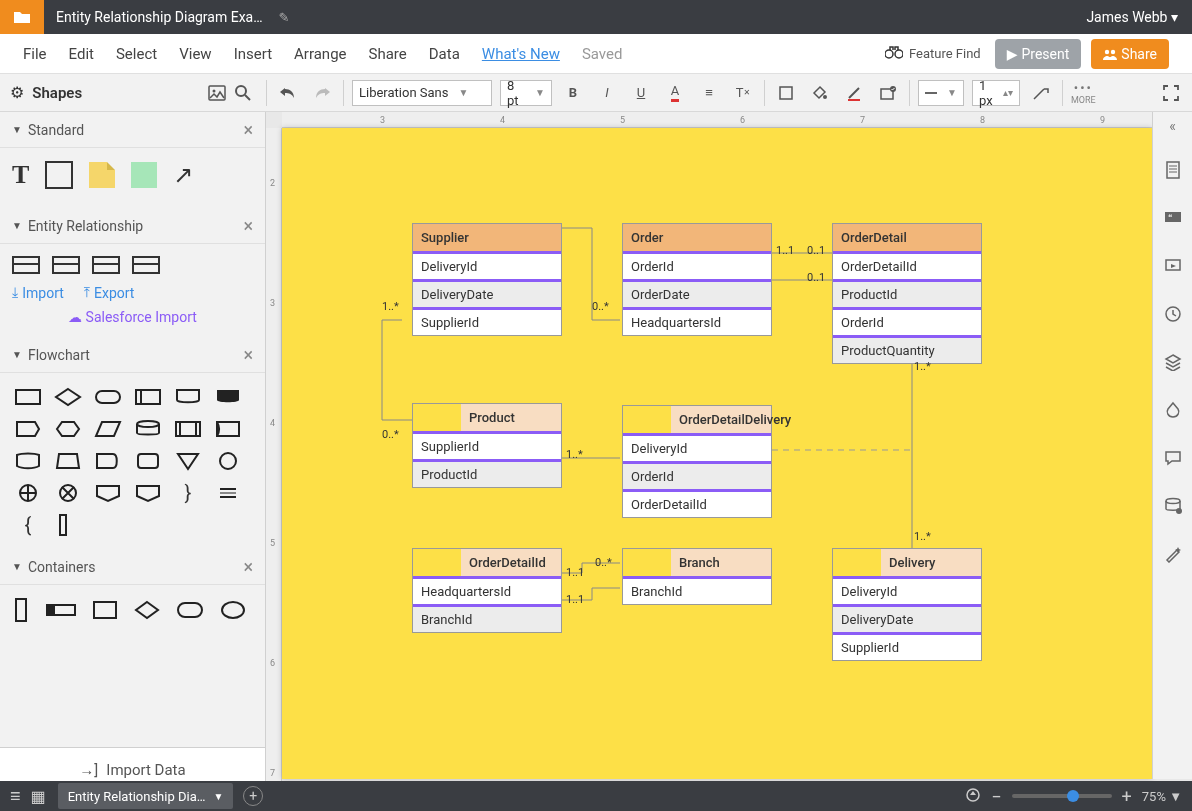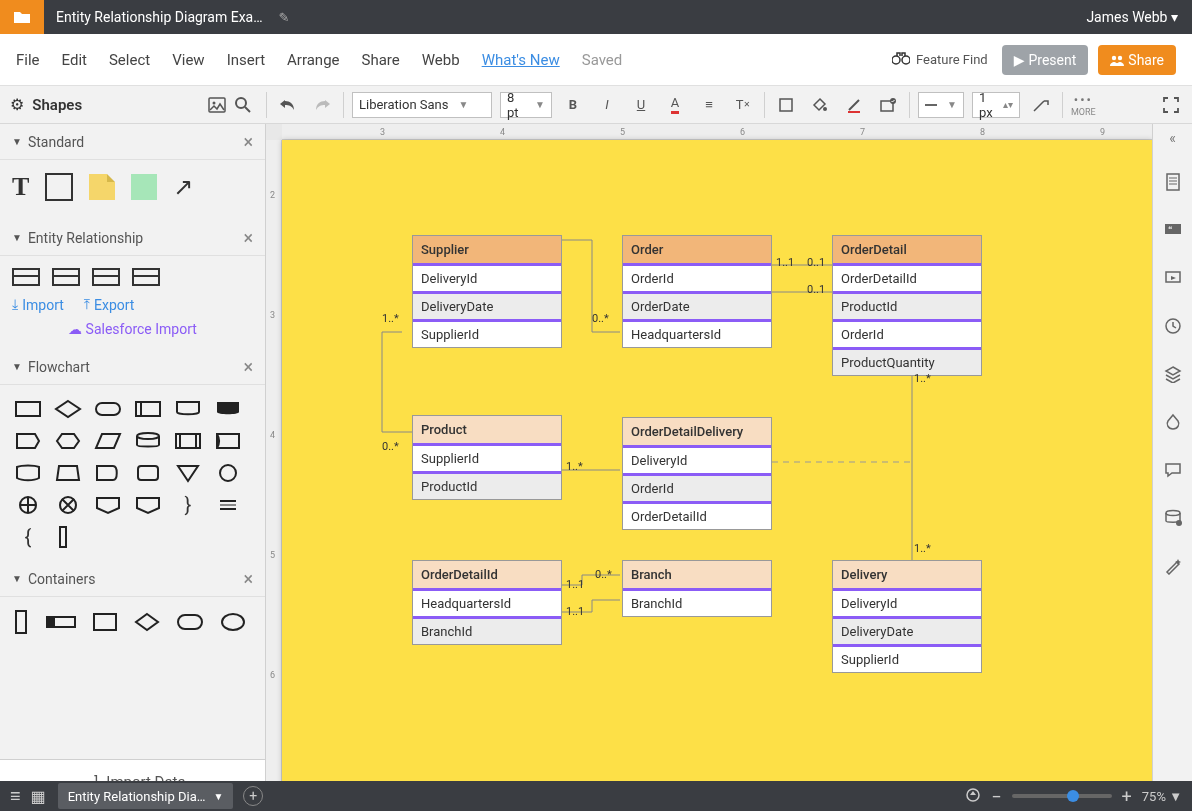--- a/index.html
+++ b/index.html
@@ -3,21 +3,21 @@
 <meta charset="utf-8">
 <style>
 * { box-sizing: border-box; margin: 0; padding: 0; }
 body { font-family: -apple-system, "Segoe UI", Roboto, Arial, sans-serif; font-size: 13px; color: #333; background: #fff; overflow: hidden; width: 1192px; height: 811px; position: relative; }
 .titlebar { background: #3a3d42; height: 34px; display: flex; align-items: center; color: #fff; }
 .titlebar .folder-icon { width: 44px; height: 34px; background: #f08c1e; display: flex; align-items: center; justify-content: center; }
 .titlebar .doc-title { padding: 0 12px; font-size: 14px; }
 .titlebar .pencil { color: #aaa; margin-left: 4px; }
 .titlebar .spacer { flex: 1; }
 .titlebar .user { padding: 0 14px; font-size: 14px; }
-.menubar { height: 52px; display: flex; align-items: center; padding: 0 16px; border-bottom: 1px solid #e0e0e0; }
+.menubar { height: 40px; display: flex; align-items: center; padding: 0 23px; border-bottom: 1px solid #e0e0e0; }
 .menubar .menu-item { margin-right: 22px; font-size: 15px; color: #444; cursor: pointer; }
 .menubar .link-blue { color: #3b8de3; text-decoration: underline; }
 .menubar .muted { color: #999; }
 .menubar .spacer { flex: 1; }
 .menubar .find { display: flex; align-items: center; color: #555; margin-right: 14px; }
 .menubar .find .icon { margin-right: 6px; }
 .btn { height: 30px; border-radius: 4px; display: inline-flex; align-items: center; padding: 0 12px; font-size: 14px; color: #fff; cursor: pointer; }
 .btn-present { background: #9ea3a8; margin-right: 10px; }
 .btn-share { background: #f08c1e; }
 .toolbar { height: 38px; background: #f2f2f2; border-bottom: 1px solid #d8d8d8; display: flex; align-items: center; }
@@ -52,21 +52,21 @@
 .flow-grid { display: grid; grid-template-columns: repeat(6, 32px); gap: 8px; }
 .flow-grid .fs { width: 32px; height: 24px; display: flex; align-items: center; justify-content: center; }
 .import-data { height: 44px; background: #fff; border-top: 1px solid #d0d0d0; display: flex; align-items: center; justify-content: center; gap: 8px; font-size: 15px; color: #555; }
 .canvas-wrap { flex: 1; position: relative; background: #e8e8e8; display:flex; }
 .ruler-h { position: absolute; top: 0; left: 16px; right: 40px; height: 16px; background: #eee; border-bottom: 1px solid #ccc; font-size:9px; color:#888;}
 .ruler-v { position: absolute; top: 16px; left: 0; bottom: 0; width: 16px; background: #eee; border-right: 1px solid #ccc; font-size:9px; color:#888;}
 .canvas { position: absolute; left: 16px; top: 16px; right: 40px; bottom: 12px; background: #fde047; box-shadow: 0 0 6px rgba(0,0,0,0.2); }
 .entity { position: absolute; border: 1px solid #999; font-size: 13px; }
 .entity-header { padding: 6px 8px; font-weight: 500; }
 .entity-header.orange { background: #f2b679; }
-.entity-header.peach { background: #f8ddc2; }
+.entity-header.peach { background: #f8ddc2; margin-left: 48px; }
 .entity-row { padding: 5px 8px; border-top: 3px solid #8b5cf6; background:#fff;}
 .entity-row.alt { background: #ececec; }
 .rel-label { position: absolute; font-size: 11px; color: #333; }
 .sidebar-right { position:absolute; right:0; top:0; bottom:12px; width: 40px; background: #f2f2f2; border-left: 1px solid #d0d0d0; display: flex; flex-direction: column; align-items: center; padding-top: 6px; gap: 24px; }
 .sidebar-right .collapse { font-size: 14px; color: #777; }
 .sidebar-right .ric { width: 24px; height: 24px; display: flex; align-items: center; justify-content: center; color: #666; }
 .statusbar { position: absolute; bottom: 0; left: 0; right: 0; height: 30px; background: #3a3d42; display: flex; align-items: center; color: #ccc; padding: 0 10px; }
 .statusbar .tab { background: #5a5d62; height: 26px; display: flex; align-items: center; padding: 0 10px; margin-left: 12px; font-size: 13px; color: #fff; border-radius: 2px; }
 .statusbar .add { margin-left: 10px; width: 20px; height: 20px; border: 1px solid #888; border-radius: 50%; display: flex; align-items: center; justify-content: center; font-size: 14px; }
 .statusbar .zoom { display: flex; align-items: center; gap: 10px; }
@@ -92,21 +92,21 @@
 </div>
 
 <div class="menubar">
   <span class="menu-item">File</span>
   <span class="menu-item">Edit</span>
   <span class="menu-item">Select</span>
   <span class="menu-item">View</span>
   <span class="menu-item">Insert</span>
   <span class="menu-item">Arrange</span>
   <span class="menu-item">Share</span>
-  <span class="menu-item">Webb</span>
+  <span class="menu-item">Data</span>
   <span class="menu-item link-blue">What's New</span>
   <span class="menu-item muted">Saved</span>
   <div class="spacer"></div>
   <div class="find">
     <span class="icon">
       <svg width="18" height="14" viewBox="0 0 18 14">
           <circle cx="4" cy="9" r="4" fill="none" stroke="#333" stroke-width="1.5"></circle>
           <circle cx="14" cy="9" r="4" fill="none" stroke="#333" stroke-width="1.5"></circle>
           <path d="M5 5V2h3v3M10 5V2h3v3" stroke="#333" fill="none" stroke-width="1.5"></path>
         </svg>

